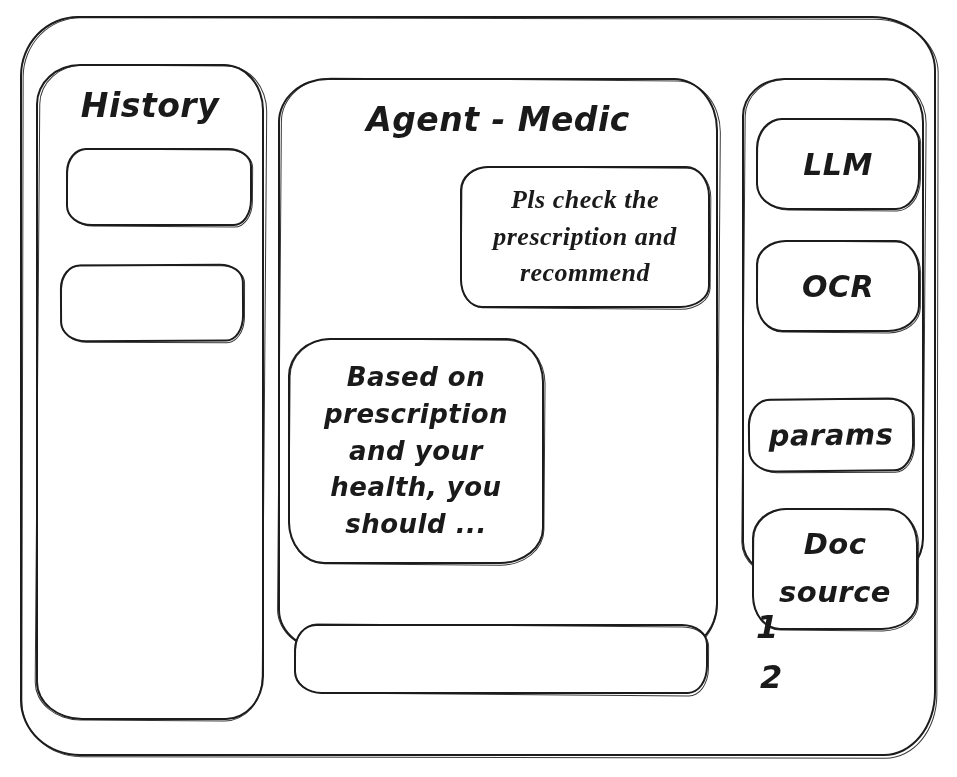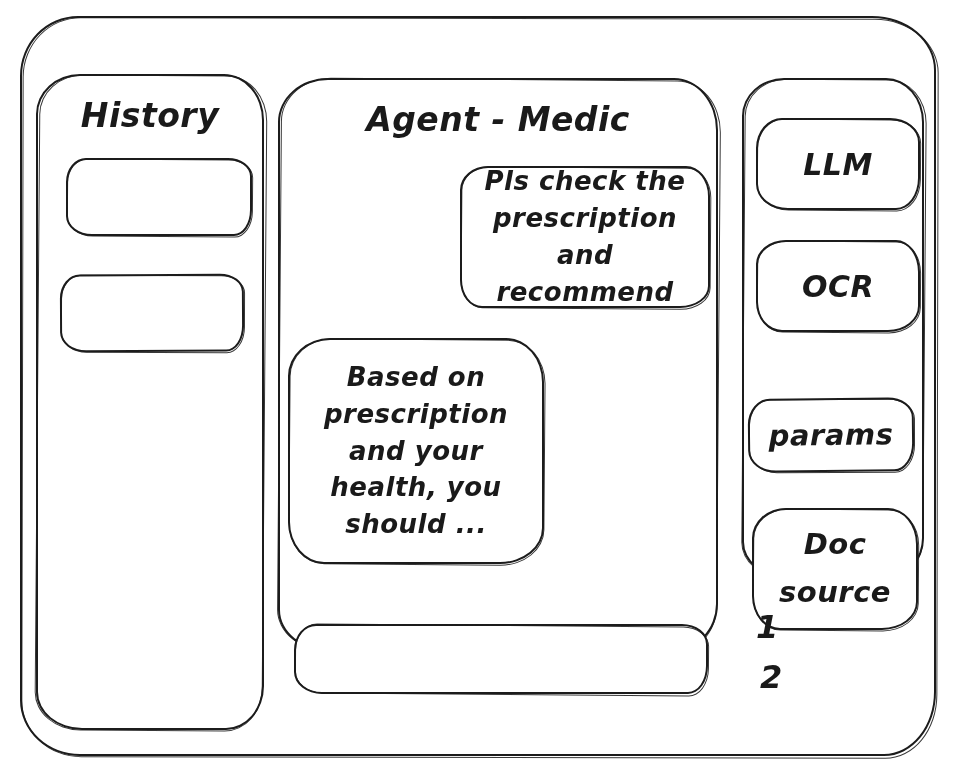--- a/index.html
+++ b/index.html
@@ -34,21 +34,21 @@
     pointer-events: none;
   }
   .frame {
     left: 20px; top: 16px; width: 916px; height: 740px;
     border-radius: 58px 64px 52px 60px / 60px 54px 64px 56px;
   }
   .frame::before { transform: rotate(0.12deg) translate(2px, 2px); }
 
   
   .history-panel {
-    left: 14px; top: 56px; width: 228px; height: 656px;
+    left: 14px; top: 46px; width: 228px; height: 656px;
     border-radius: 44px 40px 38px 46px / 40px 46px 44px 38px;
   }
   .panel-title {
     margin: 0;
     padding-top: 20px;
     text-align: center;
     font-size: 33px;
     font-weight: bold;
   }
   .hist-item {
@@ -67,20 +67,21 @@
     align-items: center;
     justify-content: center;
     text-align: center;
     font-size: 26px;
     line-height: 1.42;
   }
   .bubble-user {
     left: 180px; top: 86px; width: 250px; height: 142px;
     padding: 4px 12px;
     border-radius: 28px 24px 30px 22px / 24px 30px 22px 28px;
+    font-family: Liberation Serif, serif;
   }
   .bubble-assistant {
     left: 8px; top: 258px; width: 256px; height: 226px;
     padding: 6px 30px;
     border-radius: 42px 38px 44px 36px / 38px 44px 36px 42px;
   }
   .input-box {
     left: 14px; top: 544px; width: 414px; height: 70px;
     border-radius: 22px 26px 20px 28px / 26px 20px 28px 22px;
     cursor: text;

